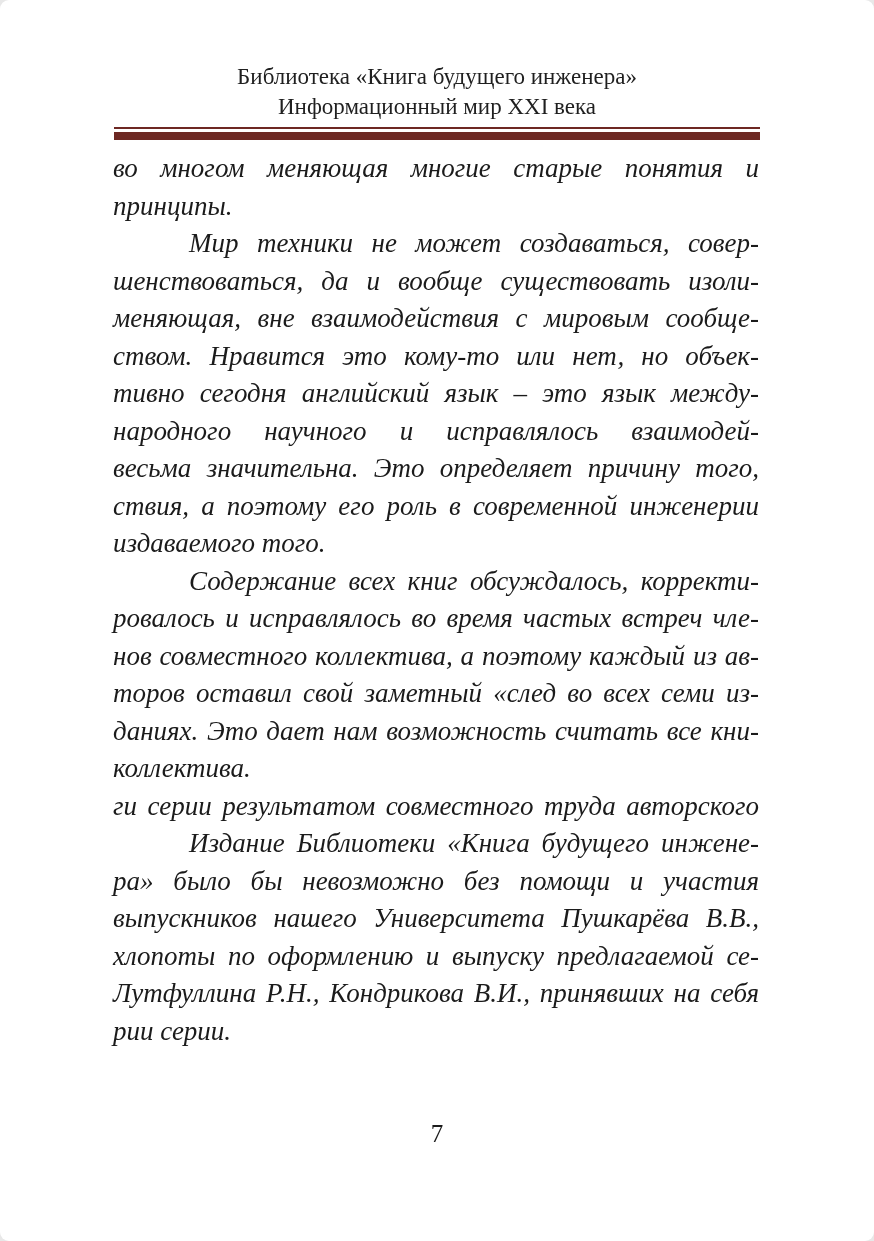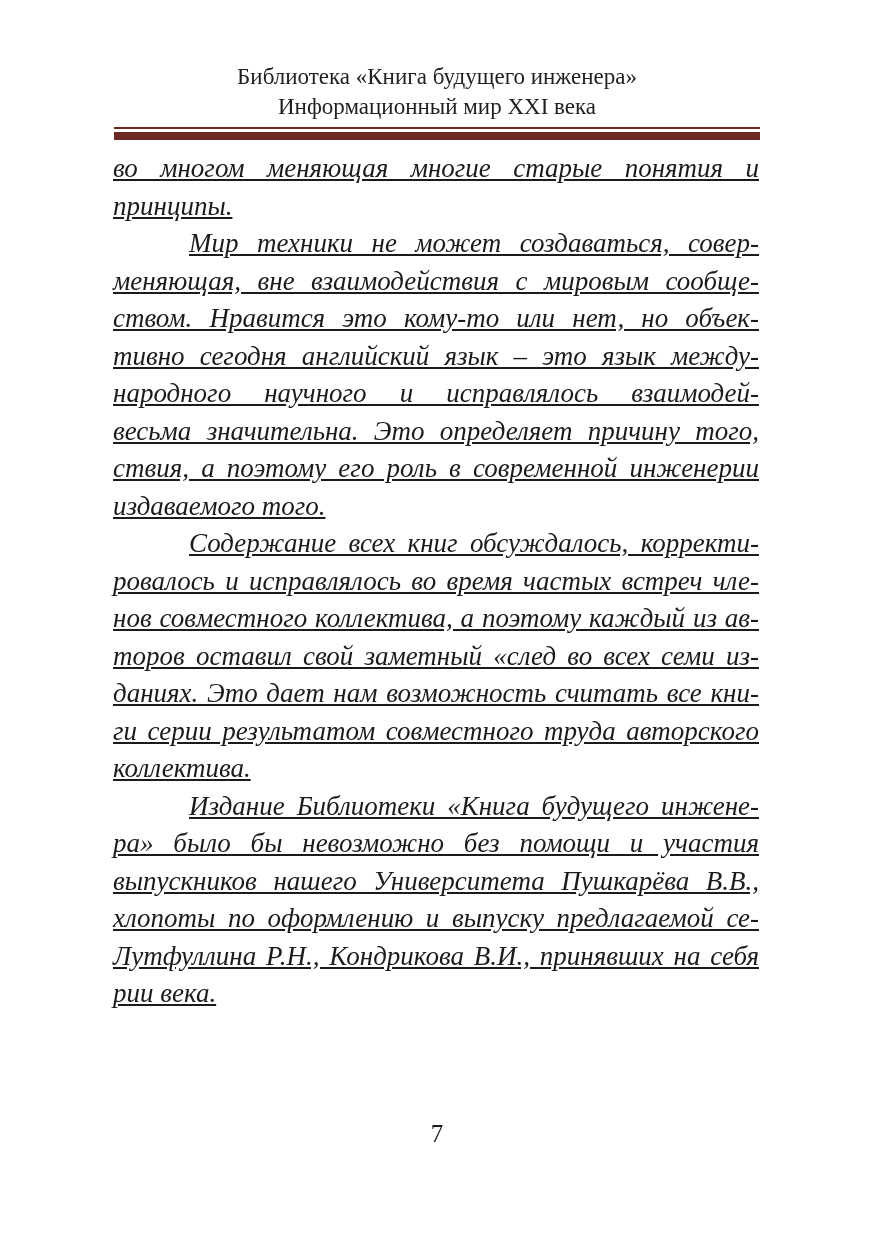--- a/index.html
+++ b/index.html
@@ -5,20 +5,21 @@
   html, body { margin: 0; padding: 0; background: #e8e8e8; }
   .page {
     position: relative;
     width: 874px;
     height: 1241px;
     margin: 0 auto;
     background: #ffffff;
     font-family: "Liberation Serif", serif;
     color: #1b1b1b;
     overflow: hidden;
+    border-radius: 9px;
   }
   .running-header {
     padding-top: 62px;
     text-align: center;
     font-size: 23px;
     line-height: 30px;
     color: #1f1f1f;
   }
   .rule-wrap {
     width: 646px;
@@ -32,21 +33,20 @@
     left: 113px;
     width: 646px;
     font-style: italic;
     font-size: 27px;
     line-height: 37.5px;
   }
   .line {
     text-align: justify;
     text-align-last: justify;
     white-space: normal;
-    text-decoration: underline;
   }
   .line.para-end {
     text-align: left;
     text-align-last: left;
   }
   .line.indent { text-indent: 76px; }
   .page-footer {
     position: absolute;
     top: 1120px;
     left: 0;
@@ -68,37 +68,38 @@
 
   <div class="rule-wrap">
     <div class="rule-thin"></div>
     <div class="rule-thick"></div>
   </div>
 
   <div class="page-body">
     <div class="line">во многом меняющая многие старые понятия и</div>
     <div class="line para-end">принципы.</div>
     <div class="line indent">Мир техники не может создаваться, совер-</div>
+    <div class="line">шенствоваться, да и вообще существовать изоли-</div>
     <div class="line">меняющая, вне взаимодействия с мировым сообще-</div>
     <div class="line">ством. Нравится это кому-то или нет, но объек-</div>
     <div class="line">тивно сегодня английский язык – это язык между-</div>
     <div class="line">народного научного и исправлялось взаимодей-</div>
     <div class="line">весьма значительна. Это определяет причину того,</div>
     <div class="line">ствия, а поэтому его роль в современной инженерии</div>
     <div class="line para-end">издаваемого того.</div>
     <div class="line indent">Содержание всех книг обсуждалось, корректи-</div>
     <div class="line">ровалось и исправлялось во время частых встреч чле-</div>
     <div class="line">нов совместного коллектива, а поэтому каждый из ав-</div>
     <div class="line">торов оставил свой заметный «след во всех семи из-</div>
     <div class="line">даниях. Это дает нам возможность считать все кни-</div>
+    <div class="line para-end">коллектива.</div>
     <div class="line">ги серии результатом совместного труда авторского</div>
-    <div class="line para-end">коллектива.</div>
     <div class="line indent">Издание Библиотеки «Книга будущего инжене-</div>
     <div class="line">ра» было бы невозможно без помощи и участия</div>
     <div class="line">выпускников нашего Университета Пушкарёва В.В.,</div>
     <div class="line">хлопоты по оформлению и выпуску предлагаемой се-</div>
     <div class="line">Лутфуллина Р.Н., Кондрикова В.И., принявших на себя</div>
-    <div class="line para-end">рии века.</div>
+    <div class="line para-end">рии серии.</div>
   </div>
 
   <div class="page-footer">7</div>
 
 </div>
 
 </body></html>

